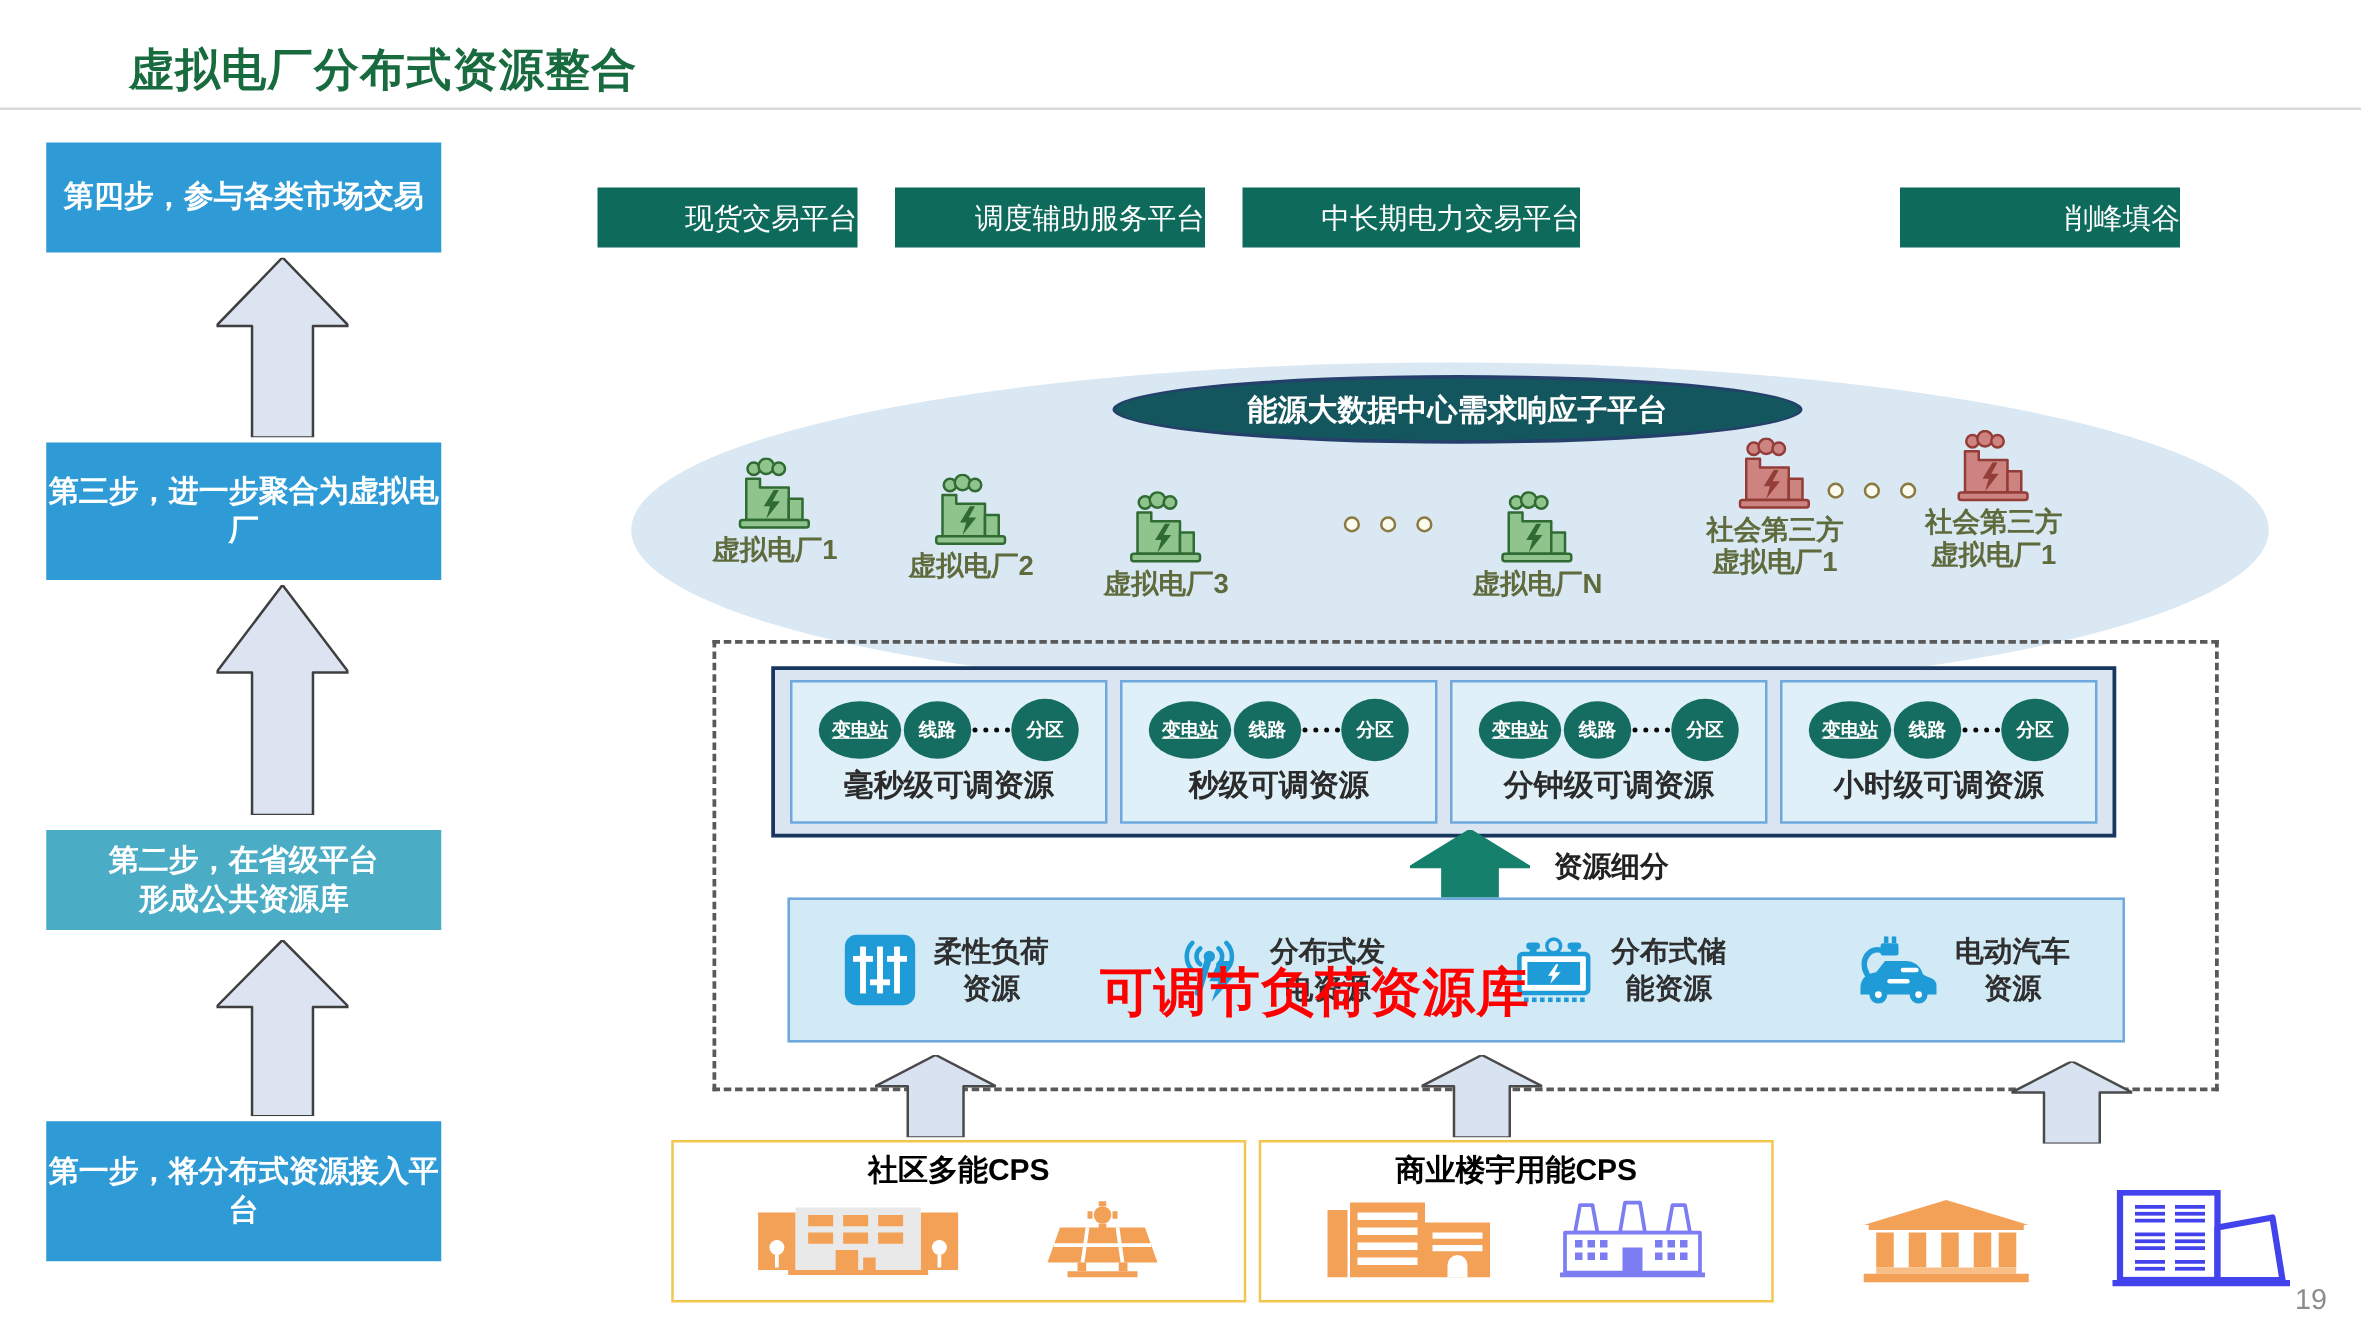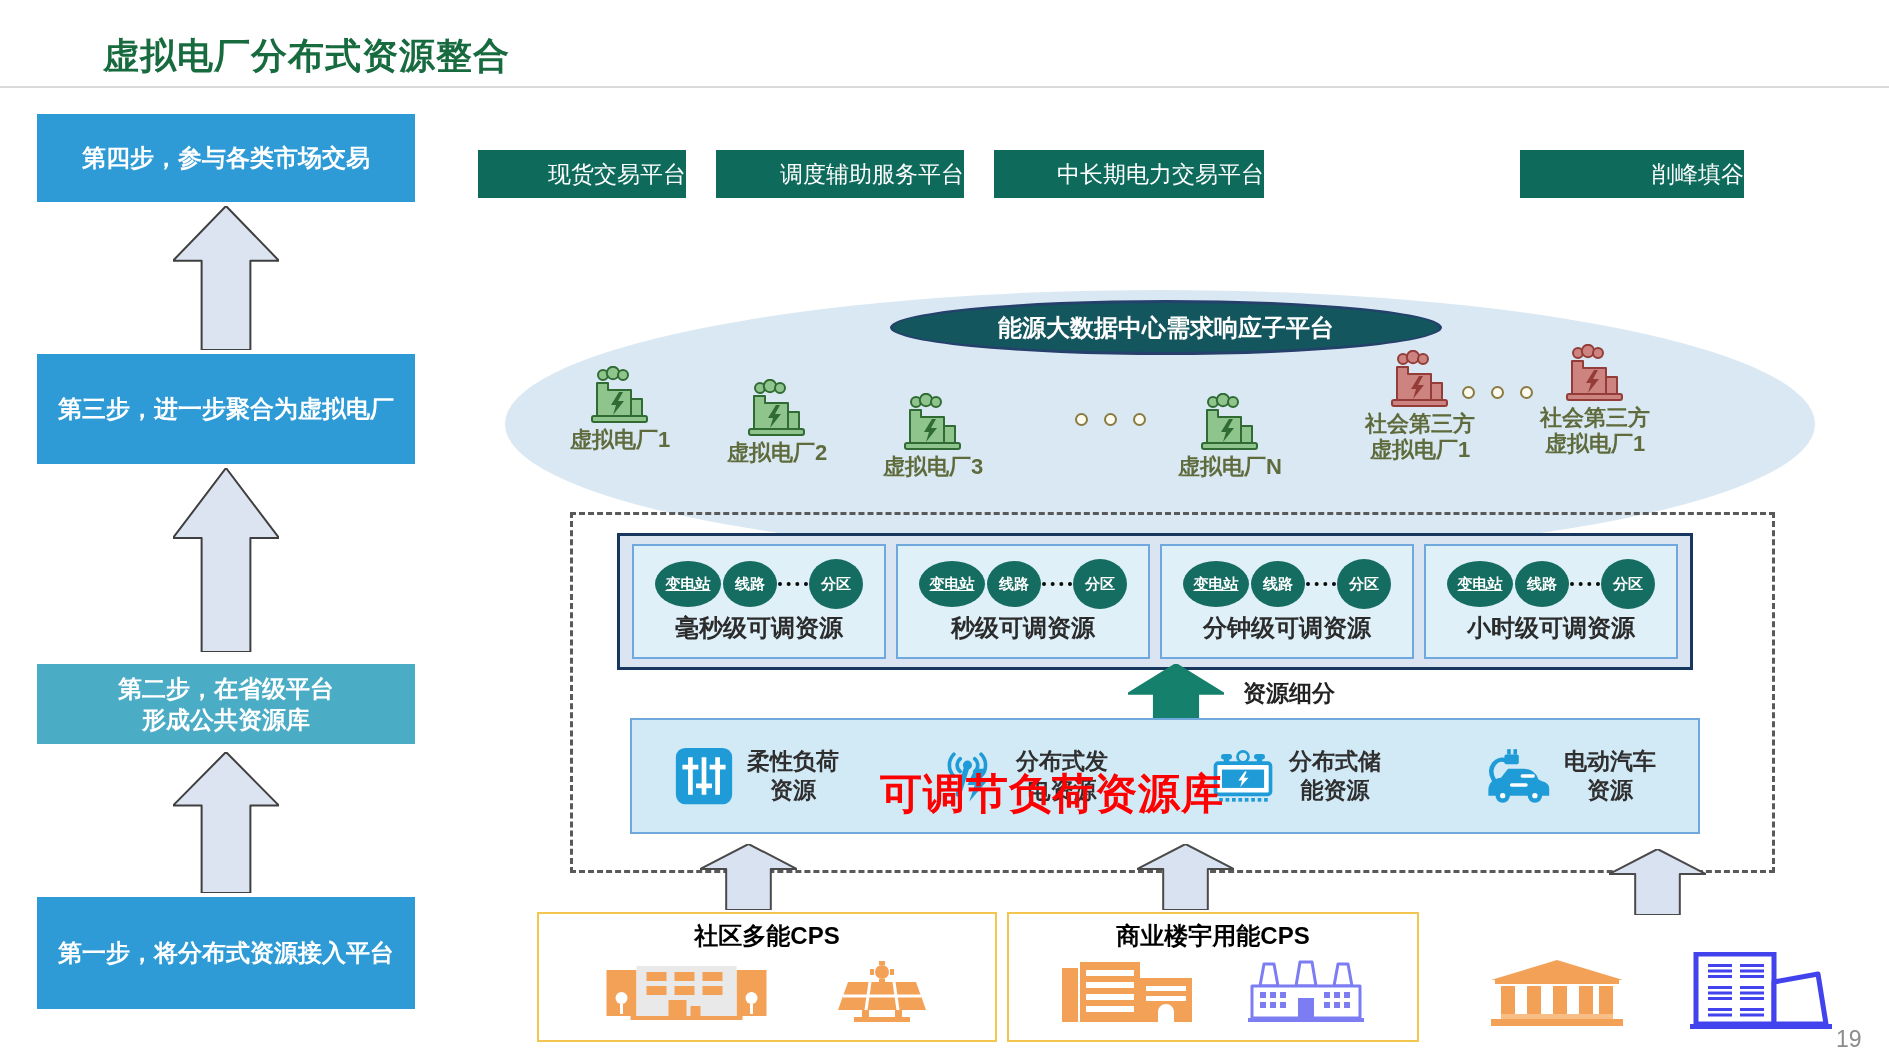--- a/index.html
+++ b/index.html
@@ -5,21 +5,21 @@
   html,body{margin:0;padding:0;background:#ffffff;}
   .slide{
     position:relative;width:1889px;height:1063px;background:#ffffff;overflow:hidden;
     font-family:"Liberation Sans","DejaVu Sans",sans-serif;
   }
   .abs{position:absolute;}
   
   .title{position:absolute;left:103px;top:32px;font-size:36px;font-weight:800;color:#176B3F;letter-spacing:1px;margin:0;}
   .title-rule{position:absolute;left:0;top:86px;width:1889px;height:2px;background:#D9D9D9;}
   
-  .step{position:absolute;left:37px;width:378px;display:flex;align-items:center;justify-content:center;
+  .step{position:absolute;left:37px;width:316px;display:flex;align-items:center;justify-content:center;
         color:#fff;font-size:24px;font-weight:700;text-align:center;white-space:pre-line;line-height:1.3;}
   .step-blue{background:#2E9BD6;}
   .step-teal{background:#4BACC6;}
   .s4{top:114px;height:88px;}
   .s3{top:354px;height:110px;}
   .s2{top:664px;height:80px;}
   .s1{top:897px;height:112px;}
   
   .blockarrow{position:absolute;display:block;}
   .arrow-light{--af:#DCE4F1;--as:#3F3F3F;}

